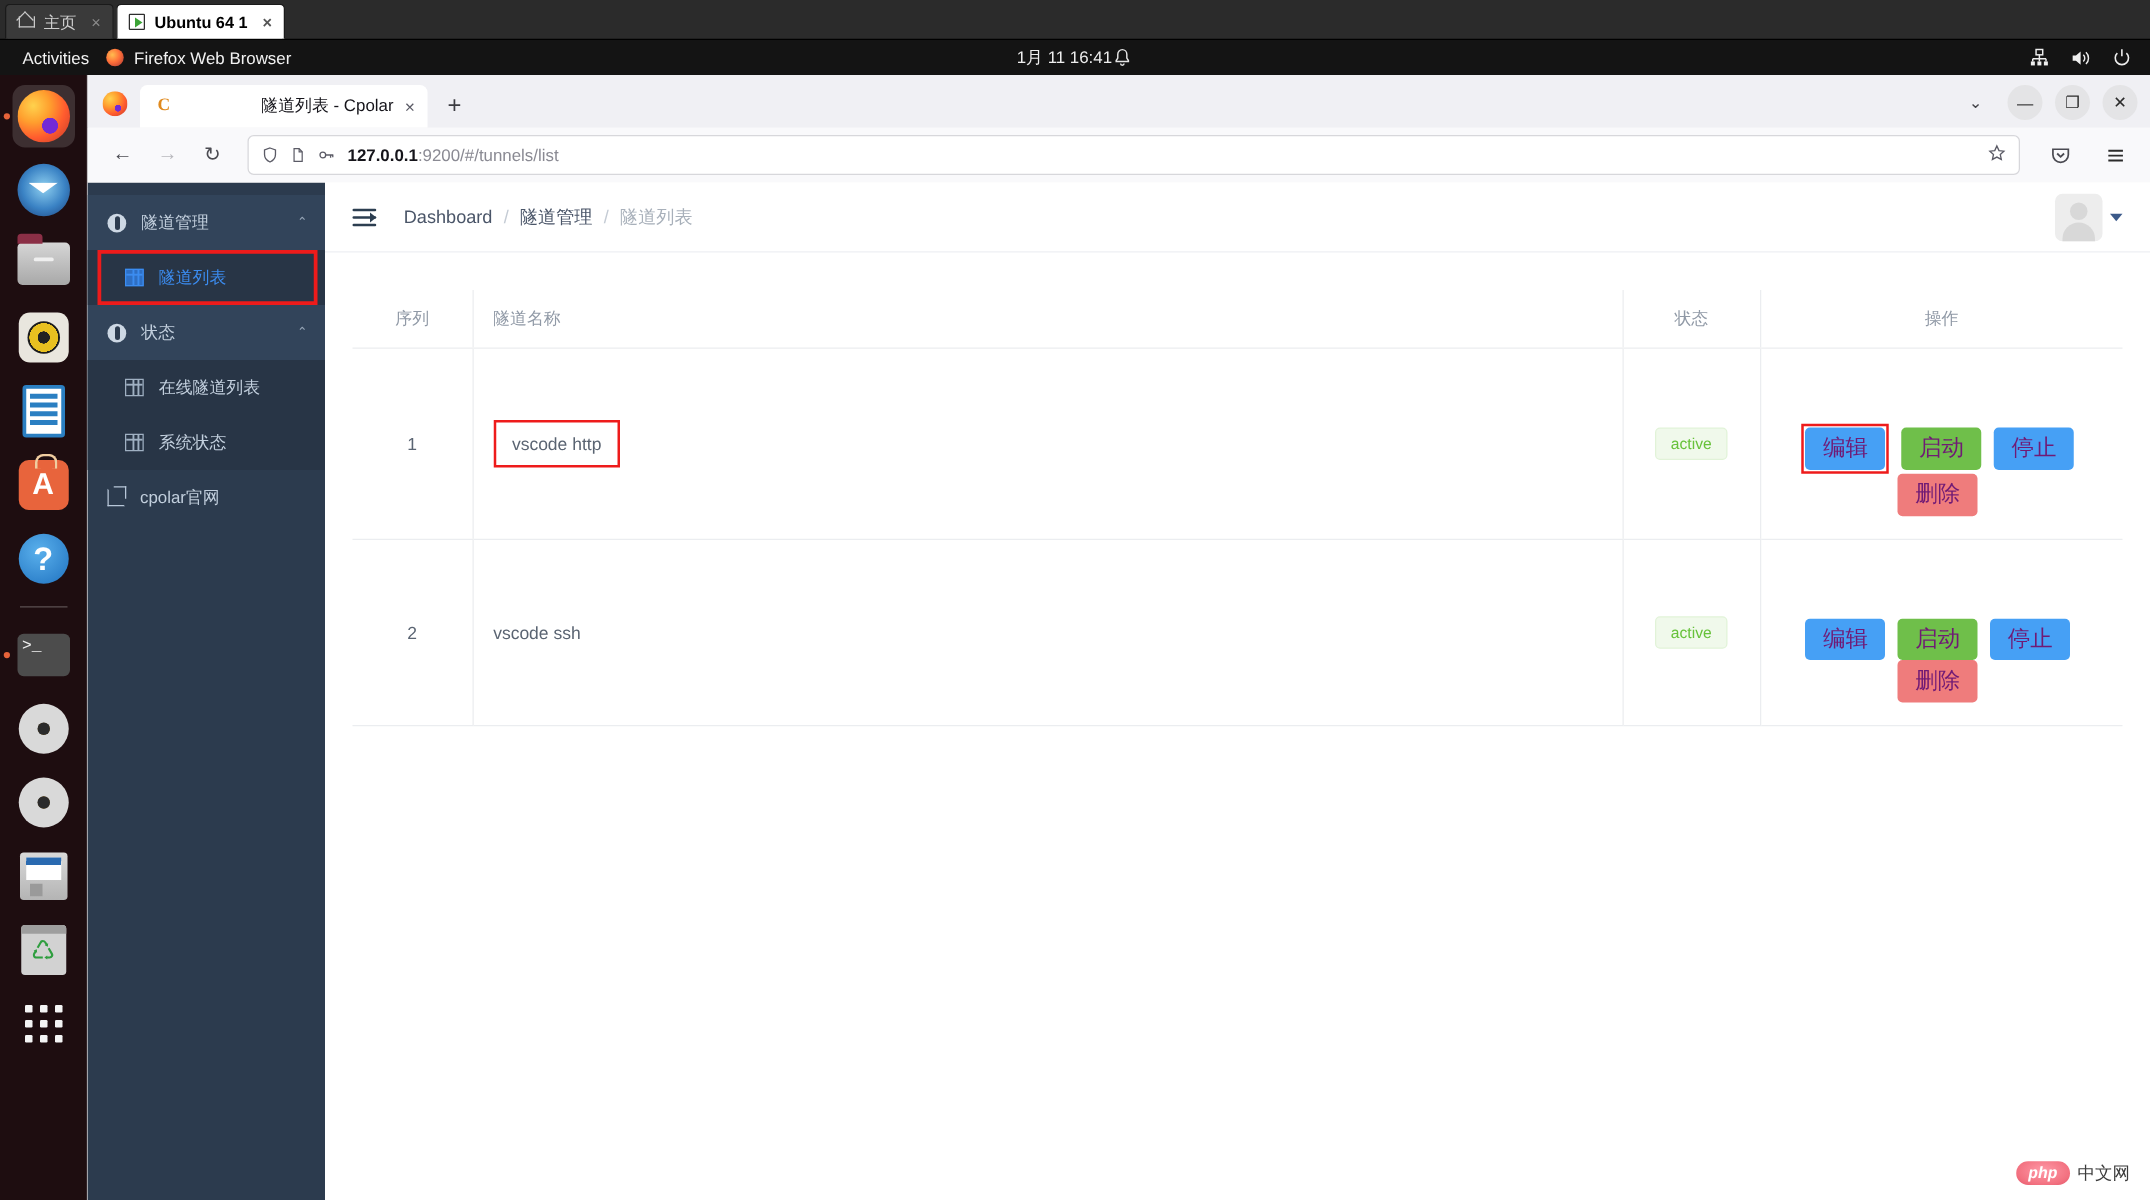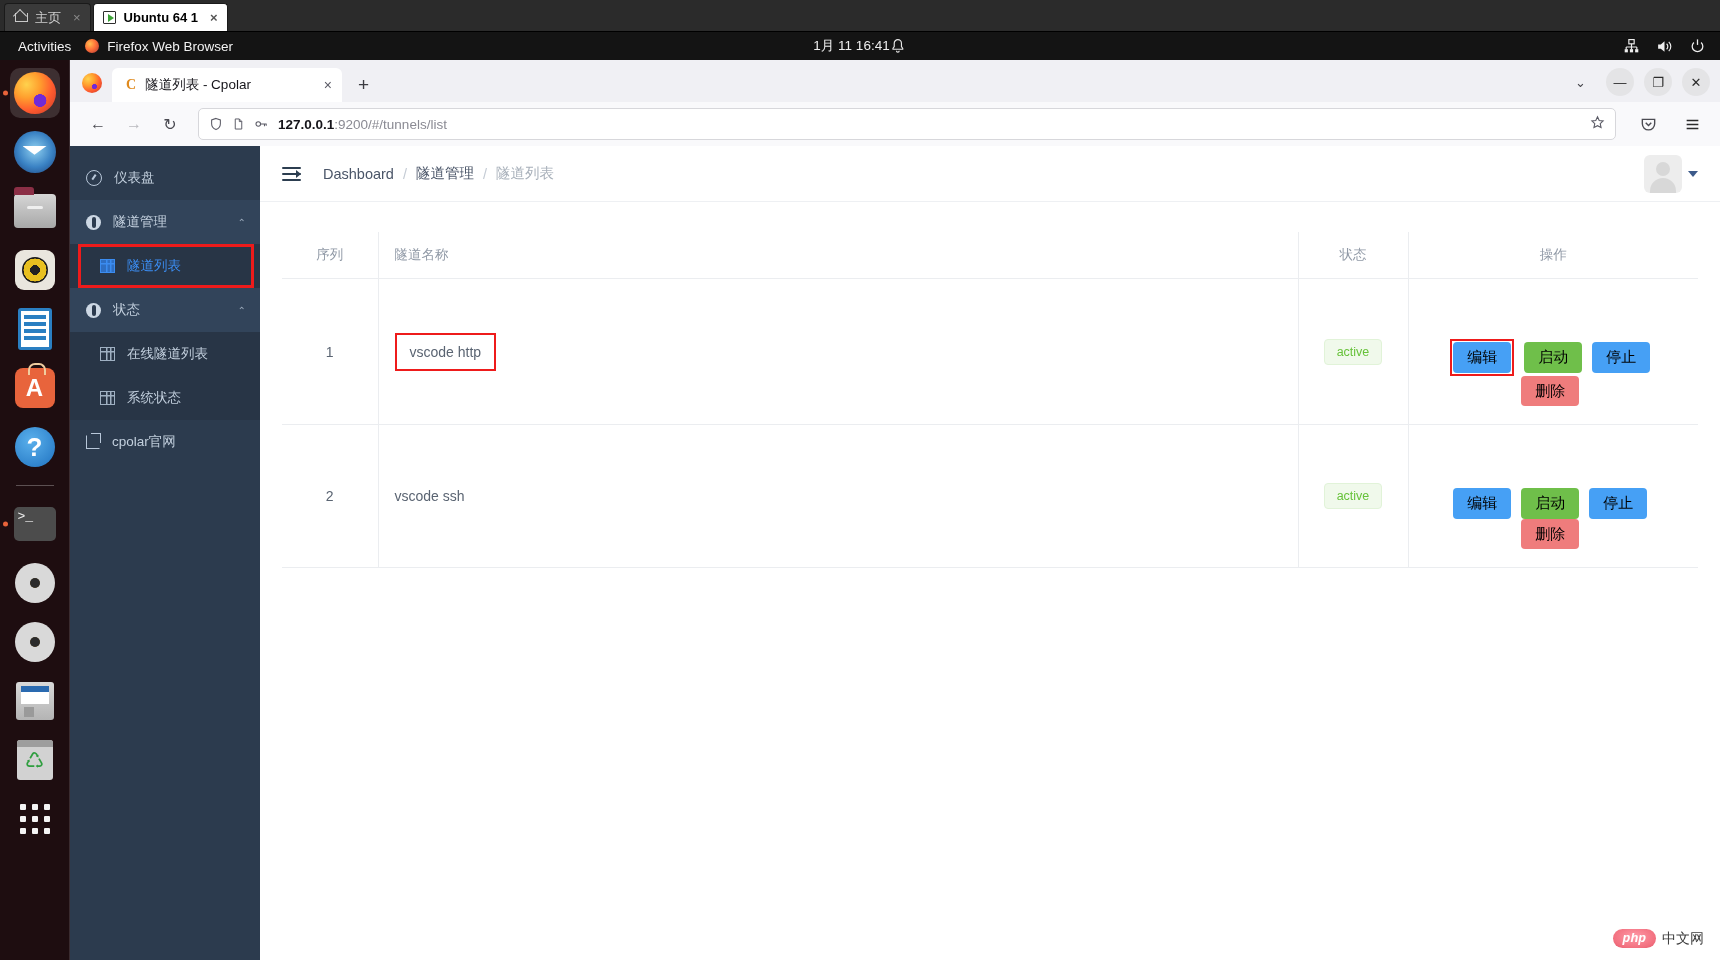--- a/index.html
+++ b/index.html
@@ -197,21 +197,21 @@
     width: 20px; height: 20px; border-radius: 50%; margin: 0 10px 9px 4px;
     background: radial-gradient(circle at 62% 68%, #722ad6 0%, #722ad6 14%, transparent 15%),
                 radial-gradient(circle at 30% 30%, #ffd24d 0%, #ff9f2e 32%, #ff5b2e 62%, #c0392b 100%);
   }
   #ff-tab {
     height: 34px; min-width: 230px; background: #ffffff; border-radius: 6px 6px 0 0;
     display: flex; align-items: center; gap: 9px; padding: 0 10px 0 14px;
     font-size: 13.5px; color: #15141a;
   }
   .tab-favicon{ color:#e08a1e; font-size:14px; font-weight:bold; font-family:"Liberation Serif", serif; }
-  #ff-tab .tab-title{ flex:1; white-space:nowrap; overflow:hidden; }
+  #ff-tab .tab-title{ flex:1; white-space:nowrap; overflow:hidden;text-align:right; }
   .tab-close{ color:#5b5b66; font-size:14px; }
   #new-tab-btn { font-size: 19px; color: #3c3c41; margin: 0 0 8px 16px; line-height:1; }
   #ff-winctl { position:absolute; right: 10px; bottom: 6px; display:flex; align-items:center; gap:10px; }
   .wc { width: 28px; height: 28px; border-radius: 50%; background:#e4e4e6;
         display:flex; align-items:center; justify-content:center; color:#2b2b2b; font-size:13px;}
   #tablist-chevron { color:#45454a; font-size:13px; margin-right: 10px; }
 
   #ff-navbar { height: 44px; background: #f9f9fb; display:flex; align-items:center; padding: 0 12px; gap: 4px;}
   .nav-btn{ width:32px; height:32px; border-radius:5px; display:flex;align-items:center;justify-content:center;
             color:#4b4b52; font-size:16px; }
@@ -307,21 +307,21 @@
   }
   td.c-seq{ width:96px; text-align:center; color:#6b7280;}
   td.c-name{ border-left:1px solid #ebedf0; position:relative; }
   td.c-status{ width:110px; text-align:center; border-left:1px solid #ebedf0;}
   td.c-act{ width:290px; text-align:center; border-left:1px solid #ebedf0;}
   .badge-active{
     display:inline-block; padding:5px 12px; font-size:12.5px; color:#67c23a;
     background:#f0f9eb; border:1px solid #e1f3d8; border-radius:4px;
   }
   .btn{
-    display:inline-block; padding:7px 14px; font-size:15px; color:#000000;
+    display:inline-block; padding:7px 14px; font-size:18px; color:#701a75;
     border-radius:4px; margin-right:6px; line-height:1.1;
   }
   .btn.blue{ background:#46a0f5; }
   .btn.green{ background:#6fbf4a;margin-top:45px; }
   .btn.red{ background:#ef7c7c; }
   .red-box{ border:2.5px solid #ee1b1b; padding:9px 13px; display:inline-block; }
   .btn-box{ display:inline-block; border:2.5px solid #ee1b1b; padding:1px; margin-right:6px; position:relative; }
   .btn-box .btn{ margin-right:0; }
   #watermark{
     position:absolute; right:16px; bottom:12px; display:flex; align-items:center; gap:6px;
@@ -494,24 +494,20 @@
           <svg width="17" height="17" viewBox="0 0 16 16">
               <path d="M2.5 4.3h11M2.5 8h11M2.5 11.7h11" stroke="#2b2b2b" stroke-width="1.4" fill="none"></path>
             </svg>
         </span>
       </div>
     </div>
 
     <div id="page">
 
       <div id="app-sidebar">
-        <div class="side-row">
-          <span class="dash-ico"></span>
-          <span class="side-label">仪表盘</span>
-        </div>
 
         <div class="side-row group open">
           <span class="circ-ico"></span>
           <span class="side-label">隧道管理</span>
           <span class="chev">⌃</span>
         </div>
 
         <div class="child-wrap">
           <div class="side-row child active" style="position:relative">
             <span class="grid-ico blue"></span>

